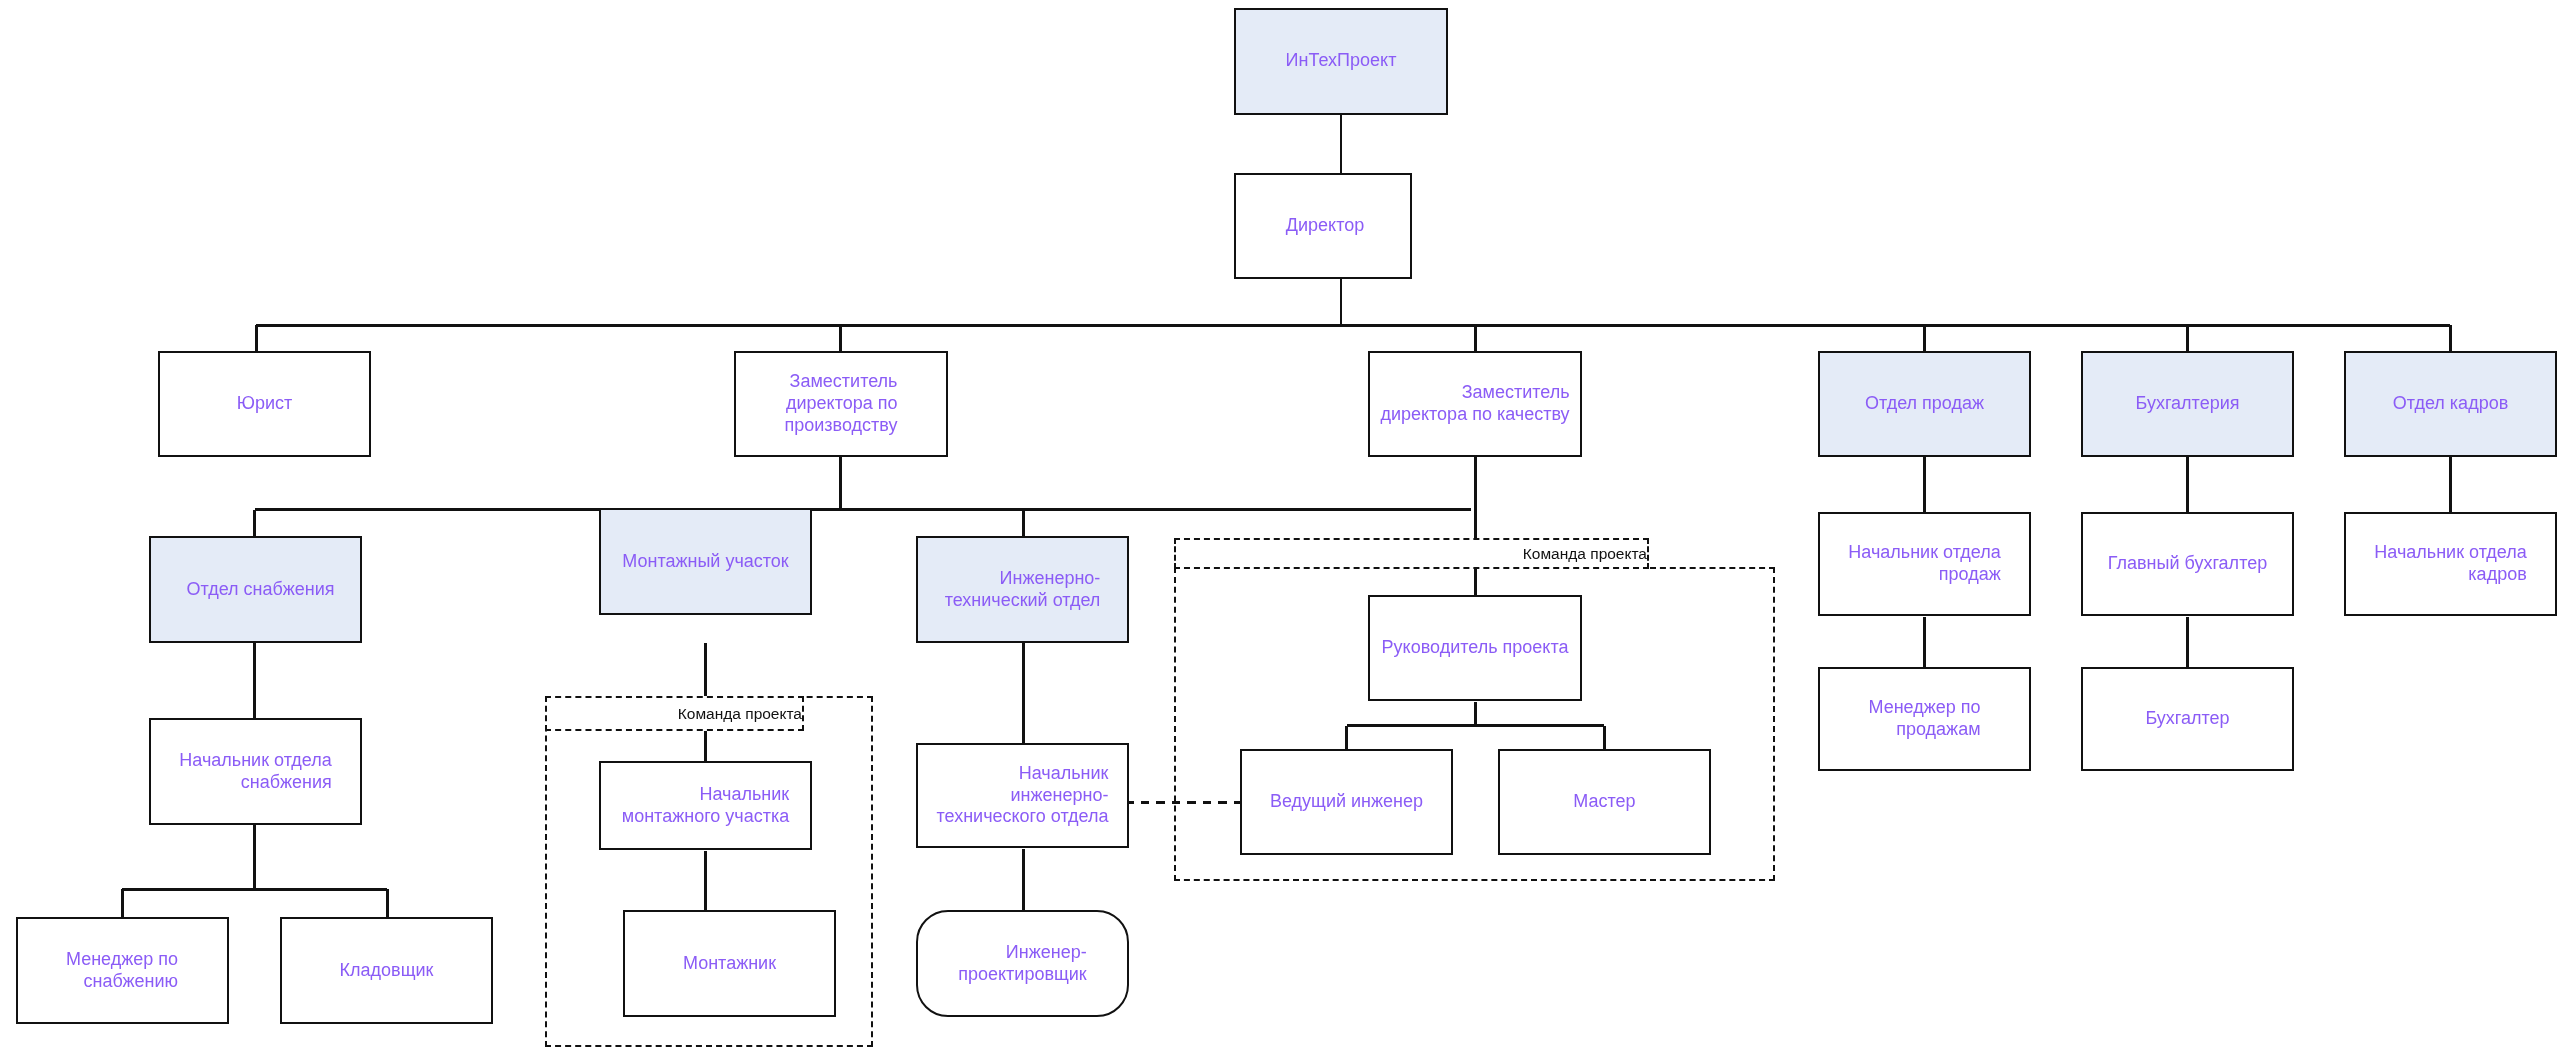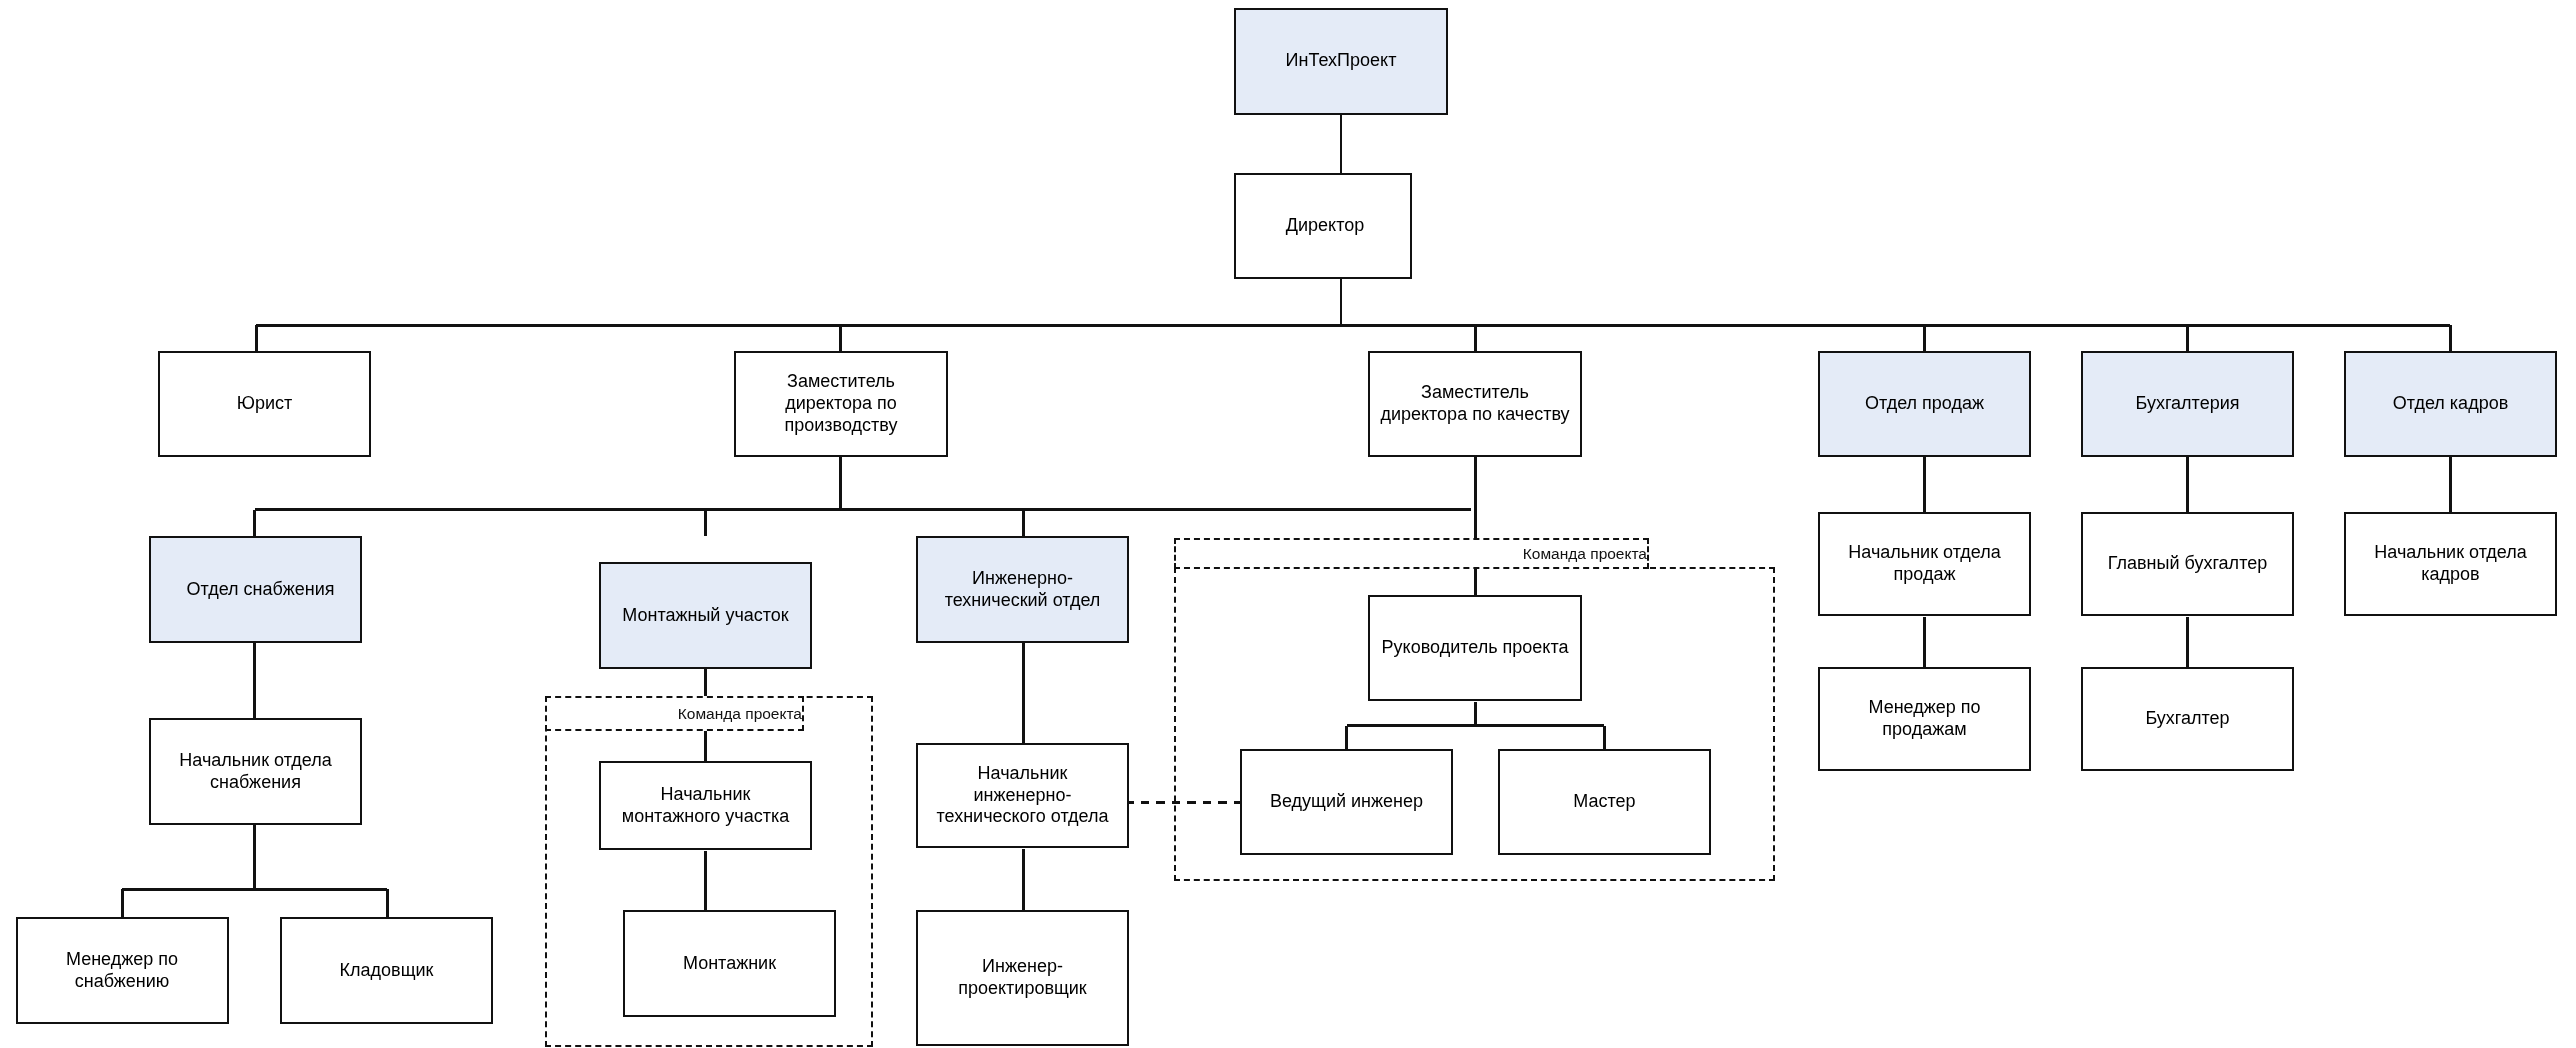--- a/index.html
+++ b/index.html
@@ -24,22 +24,22 @@
     height: 1049px;
   }
   .node-box {
     position: absolute;
     box-sizing: border-box;
     border: 2.4px solid #111111;
     background: #ffffff;
     display: flex;
     align-items: center;
     justify-content: center;
-    text-align: center;
-    color: #000000;
+    text-align: right;
+    color: #8b5cf6;
     font-size: 18px;
     line-height: 1.22;
     padding: 2.4px 6px;
     white-space: pre-line;
     font-family: "Liberation Sans", sans-serif;
   }
   .node-box.accent {
     background: #e4ebf7;
   }
   .group-frame {
@@ -150,21 +150,21 @@
 директора по качеству</div>
 
   <div class="node-box accent" style="left:1818px; top:351px; width:213px; height:106px;">Отдел продаж</div>
 
   <div class="node-box accent" style="left:2081px; top:351px; width:213px; height:106px;">Бухгалтерия</div>
 
   <div class="node-box accent" style="left:2344px; top:351px; width:213px; height:106px;">Отдел кадров</div>
 
   <div class="node-box accent" style="left:149px; top:536px; width:213px; height:107px;padding-left:16px;">Отдел снабжения</div>
 
-  <div class="node-box accent" style="left:599px; top:562px; width:213px; height:107px;">Монтажный участок</div>
+  <div class="node-box accent" style="left:599px; top:508px; width:213px; height:107px;">Монтажный участок</div>
 
   <div class="node-box accent" style="left:916px; top:536px; width:213px; height:107px;">Инженерно-
 технический отдел</div>
 
   <div class="node-box" style="left:149px; top:718px; width:213px; height:107px;">Начальник отдела
 снабжения</div>
 
   <div class="node-box" style="left:15.5px; top:917px; width:213px; height:107px;">Менеджер по
 снабжению</div>
 
@@ -172,21 +172,21 @@
 
   <div class="node-box" style="left:599px; top:761px; width:213px; height:89px;">Начальник
 монтажного участка</div>
 
   <div class="node-box" style="left:599px; top:910px; width:213px; height:107px;margin-left:24px;">Монтажник</div>
 
   <div class="node-box" style="left:916px; top:743px; width:213px; height:105px;">Начальник
 инженерно-
 технического отдела</div>
 
-  <div class="node-box" style="left:916px; top:910px; width:213px; height:136px;">Инженер-
+  <div class="node-box" style="left:916px; top:910px; width:213px; height:107px;border-radius:32px;">Инженер-
 проектировщик</div>
 
   <div class="node-box" style="left:1368px; top:595px; width:214px; height:106px;">Руководитель проекта</div>
 
   <div class="node-box" style="left:1240px; top:749px; width:213px; height:106px;">Ведущий инженер</div>
 
   <div class="node-box" style="left:1498px; top:749px; width:213px; height:106px;">Мастер</div>
 
   <div class="node-box" style="left:1818px; top:512px; width:213px; height:104px;">Начальник отдела
 продаж</div>

